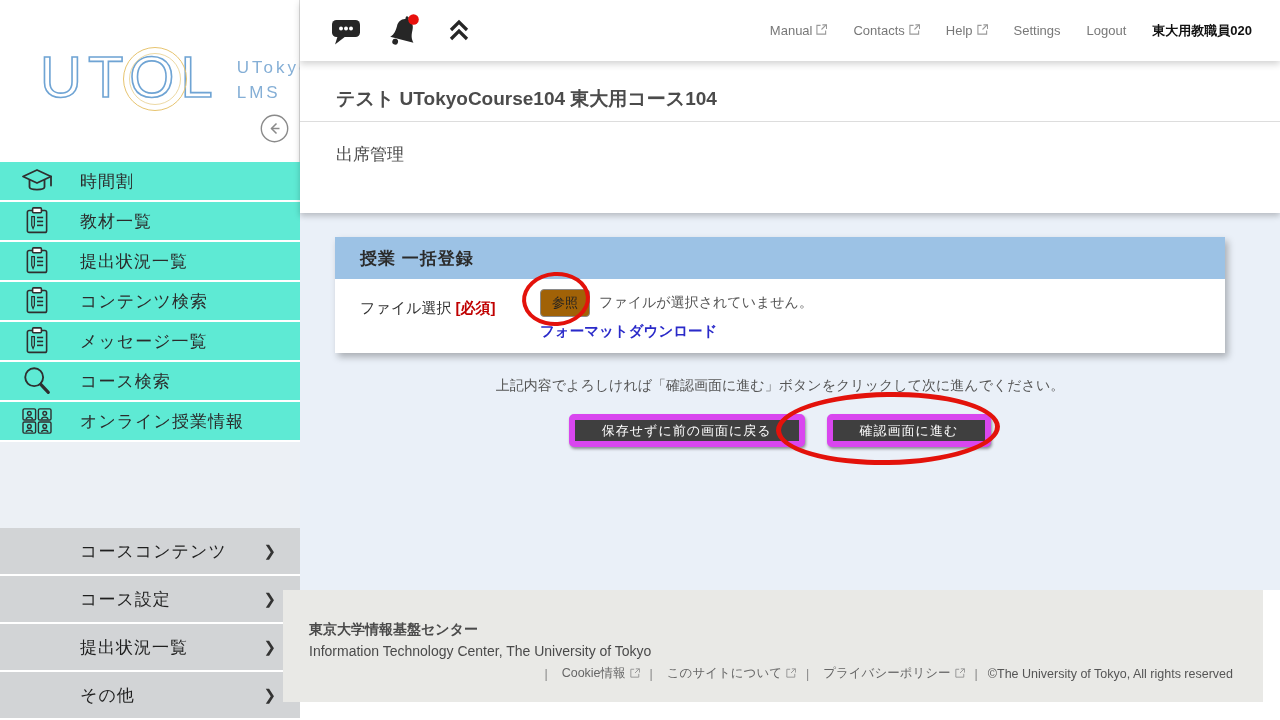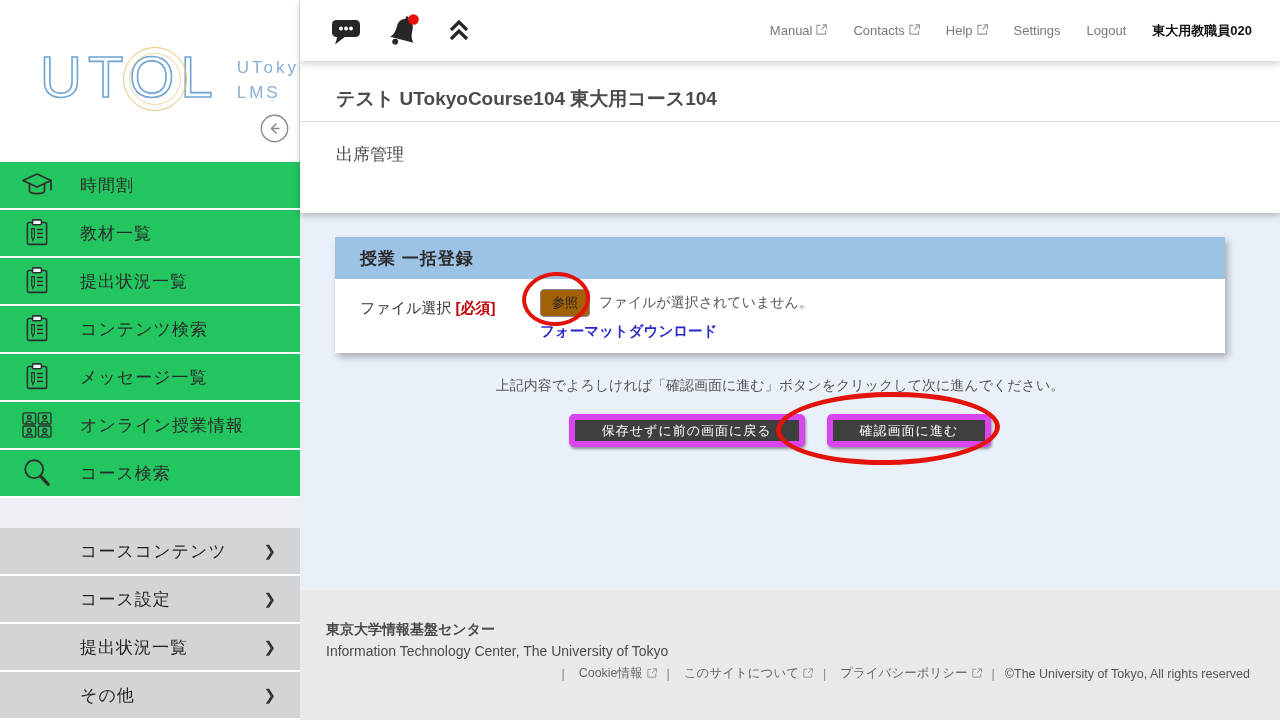--- a/index.html
+++ b/index.html
@@ -18,21 +18,21 @@
     color:transparent; -webkit-text-stroke:1.6px #6FA4D4; letter-spacing:6px; font-weight:normal; }
   .logo-o { position:relative; }
   .logo-o::before, .logo-o::after { content:""; position:absolute; left:50%; top:54%;
     transform:translate(-50%,-50%); border-radius:50%; pointer-events:none; }
   .logo-o::before { width:62px; height:62px; border:1.5px solid #E7C46F; }
   .logo-o::after  { width:50px; height:50px; border:1.5px solid #EDD9A4; }
   .logo-sub { margin-left:18px; margin-top:8px; color:#85AFD6; font-size:17px; letter-spacing:3px; line-height:1.45; }
   .collapse-btn { position:absolute; right:10px; top:114px; width:29px; height:29px; background:transparent; border:none; cursor:pointer; }
 
   .side-nav { position:absolute; left:0; top:162px; width:300px; }
-  .side-item { height:48px; background:#22c55e; border-bottom:2px solid #fff;
+  .side-item { height:40px; background:#5eead4; border-bottom:2px solid #fff;
     display:flex; align-items:center; cursor:pointer; }
   .side-item .icn { width:36px; margin-left:19px; display:flex; justify-content:center; }
   .side-item .lbl { margin-left:25px; font-size:17px; color:#2b2b2b; letter-spacing:1px; }
 
   .course-nav { position:absolute; left:0; top:528px; width:300px; }
   .course-item { height:48px; background:#D2D4D6; border-bottom:2px solid #fff;
     display:flex; align-items:center; justify-content:space-between;
     padding:0 24px 0 80px; cursor:pointer; }
   .course-item .lbl { font-size:17px; color:#1f1f1f; letter-spacing:1px; }
   .course-item .chev { color:#333; font-size:15px; }
@@ -73,21 +73,21 @@
     font-size:14px; color:#555; }
   .btn-row { position:absolute; left:35px; top:220px; width:890px; display:flex; justify-content:center; gap:22px; }
   .dark-btn { height:33px; background:#3F3F3F; color:#fff; font-size:13px; border:6px solid #d946ef;
     border-radius:5px; padding:0 27px; cursor:pointer; box-shadow:1px 2px 3px rgba(0,0,0,0.4); letter-spacing:1px; }
 
   .annot { position:absolute; border-radius:50%; pointer-events:none; z-index:10; }
   .annot-browse { left:222px; top:78px; width:68px; height:54px; border:4px solid #E3120B; transform:rotate(-4deg); }
   .annot-confirm { left:476px; top:198px; width:224px; height:73px; border:5px solid #E3120B; transform:rotate(-1deg); }
 
   
-  .footer { position:absolute; left:300px; top:590px; width:980px; height:130px; background:#E9E9E6; }
+  .footer { position:absolute; left:283px; top:590px; width:980px; height:112px; background:#E9E9E6; }
   .f-org-ja { position:absolute; left:26px; top:31px; font-size:14px; font-weight:bold; color:#4a4a4a; }
   .f-org-en { position:absolute; left:26px; top:53px; font-size:14px; color:#4a4a4a; }
   .f-links { position:absolute; right:30px; top:75px; display:flex; align-items:center; font-size:12.5px; color:#666; }
   .f-item { display:flex; align-items:center; gap:4px; color:#666; cursor:pointer; }
   .f-item::before, .f-copy::before { content:"|"; color:#888; margin:0 10px; cursor:default; }
   .f-copy { color:#555; }
 </style>
 </head>
 <body>
 
@@ -172,48 +172,48 @@
         <svg width="28" height="30" viewBox="0 0 32 34" fill="none" stroke="#2f2f2f" stroke-width="1.8">
           <rect x="5" y="5" width="22" height="25" rx="2"></rect>
           <rect x="11" y="2" width="10" height="5.5" rx="1" fill="#fff"></rect>
           <line x1="16" y1="13" x2="23" y2="13"></line>
             <line x1="16" y1="17.5" x2="23" y2="17.5"></line>
             <line x1="16" y1="22" x2="23" y2="22"></line>
           <path d="M10 12 v10 l1.5 3.5 1.5-3.5 v-10 z" stroke-width="1.4"></path>
         </svg>
       </span>
       <span class="lbl">メッセージ一覧</span>
+    </div>
+    <div class="side-item">
+      <span class="icn">
+        <svg width="32" height="32" viewBox="0 0 34 34" fill="none">
+          <circle cx="14" cy="13" r="9.5" stroke="#2f2f2f" stroke-width="2"></circle>
+          <line x1="21" y1="20.5" x2="29" y2="29" stroke="#2f2f2f" stroke-width="3.4" stroke-linecap="round"></line>
+        </svg>
+      </span>
+      <span class="lbl">コース検索</span>
     </div>
     <div class="side-item">
       <span class="icn">
         <svg width="32" height="28" viewBox="0 0 34 30" fill="none" stroke="#2f2f2f" stroke-width="1.5">
           <rect x="2" y="2" width="13.5" height="12" rx="1.5"></rect>
           <rect x="18.5" y="2" width="13.5" height="12" rx="1.5"></rect>
           <rect x="2" y="16" width="13.5" height="12" rx="1.5"></rect>
           <rect x="18.5" y="16" width="13.5" height="12" rx="1.5"></rect>
           <circle cx="8.8" cy="6.8" r="2"></circle>
             <path d="M5.5 13 c0-2.8 6.6-2.8 6.6 0"></path>
           <circle cx="25.3" cy="6.8" r="2"></circle>
             <path d="M22 13 c0-2.8 6.6-2.8 6.6 0"></path>
           <circle cx="8.8" cy="20.8" r="2"></circle>
             <path d="M5.5 27 c0-2.8 6.6-2.8 6.6 0"></path>
           <circle cx="25.3" cy="20.8" r="2"></circle>
             <path d="M22 27 c0-2.8 6.6-2.8 6.6 0"></path>
         </svg>
       </span>
       <span class="lbl">オンライン授業情報</span>
-    </div>
-    <div class="side-item">
-      <span class="icn">
-        <svg width="32" height="32" viewBox="0 0 34 34" fill="none">
-          <circle cx="14" cy="13" r="9.5" stroke="#2f2f2f" stroke-width="2"></circle>
-          <line x1="21" y1="20.5" x2="29" y2="29" stroke="#2f2f2f" stroke-width="3.4" stroke-linecap="round"></line>
-        </svg>
-      </span>
-      <span class="lbl">コース検索</span>
     </div>
   </div>
 
   <div class="course-nav">
     <div class="course-item">
       <span class="lbl">コースコンテンツ</span>
       <span class="chev">❯</span>
     </div>
     <div class="course-item">
       <span class="lbl">コース設定</span>

